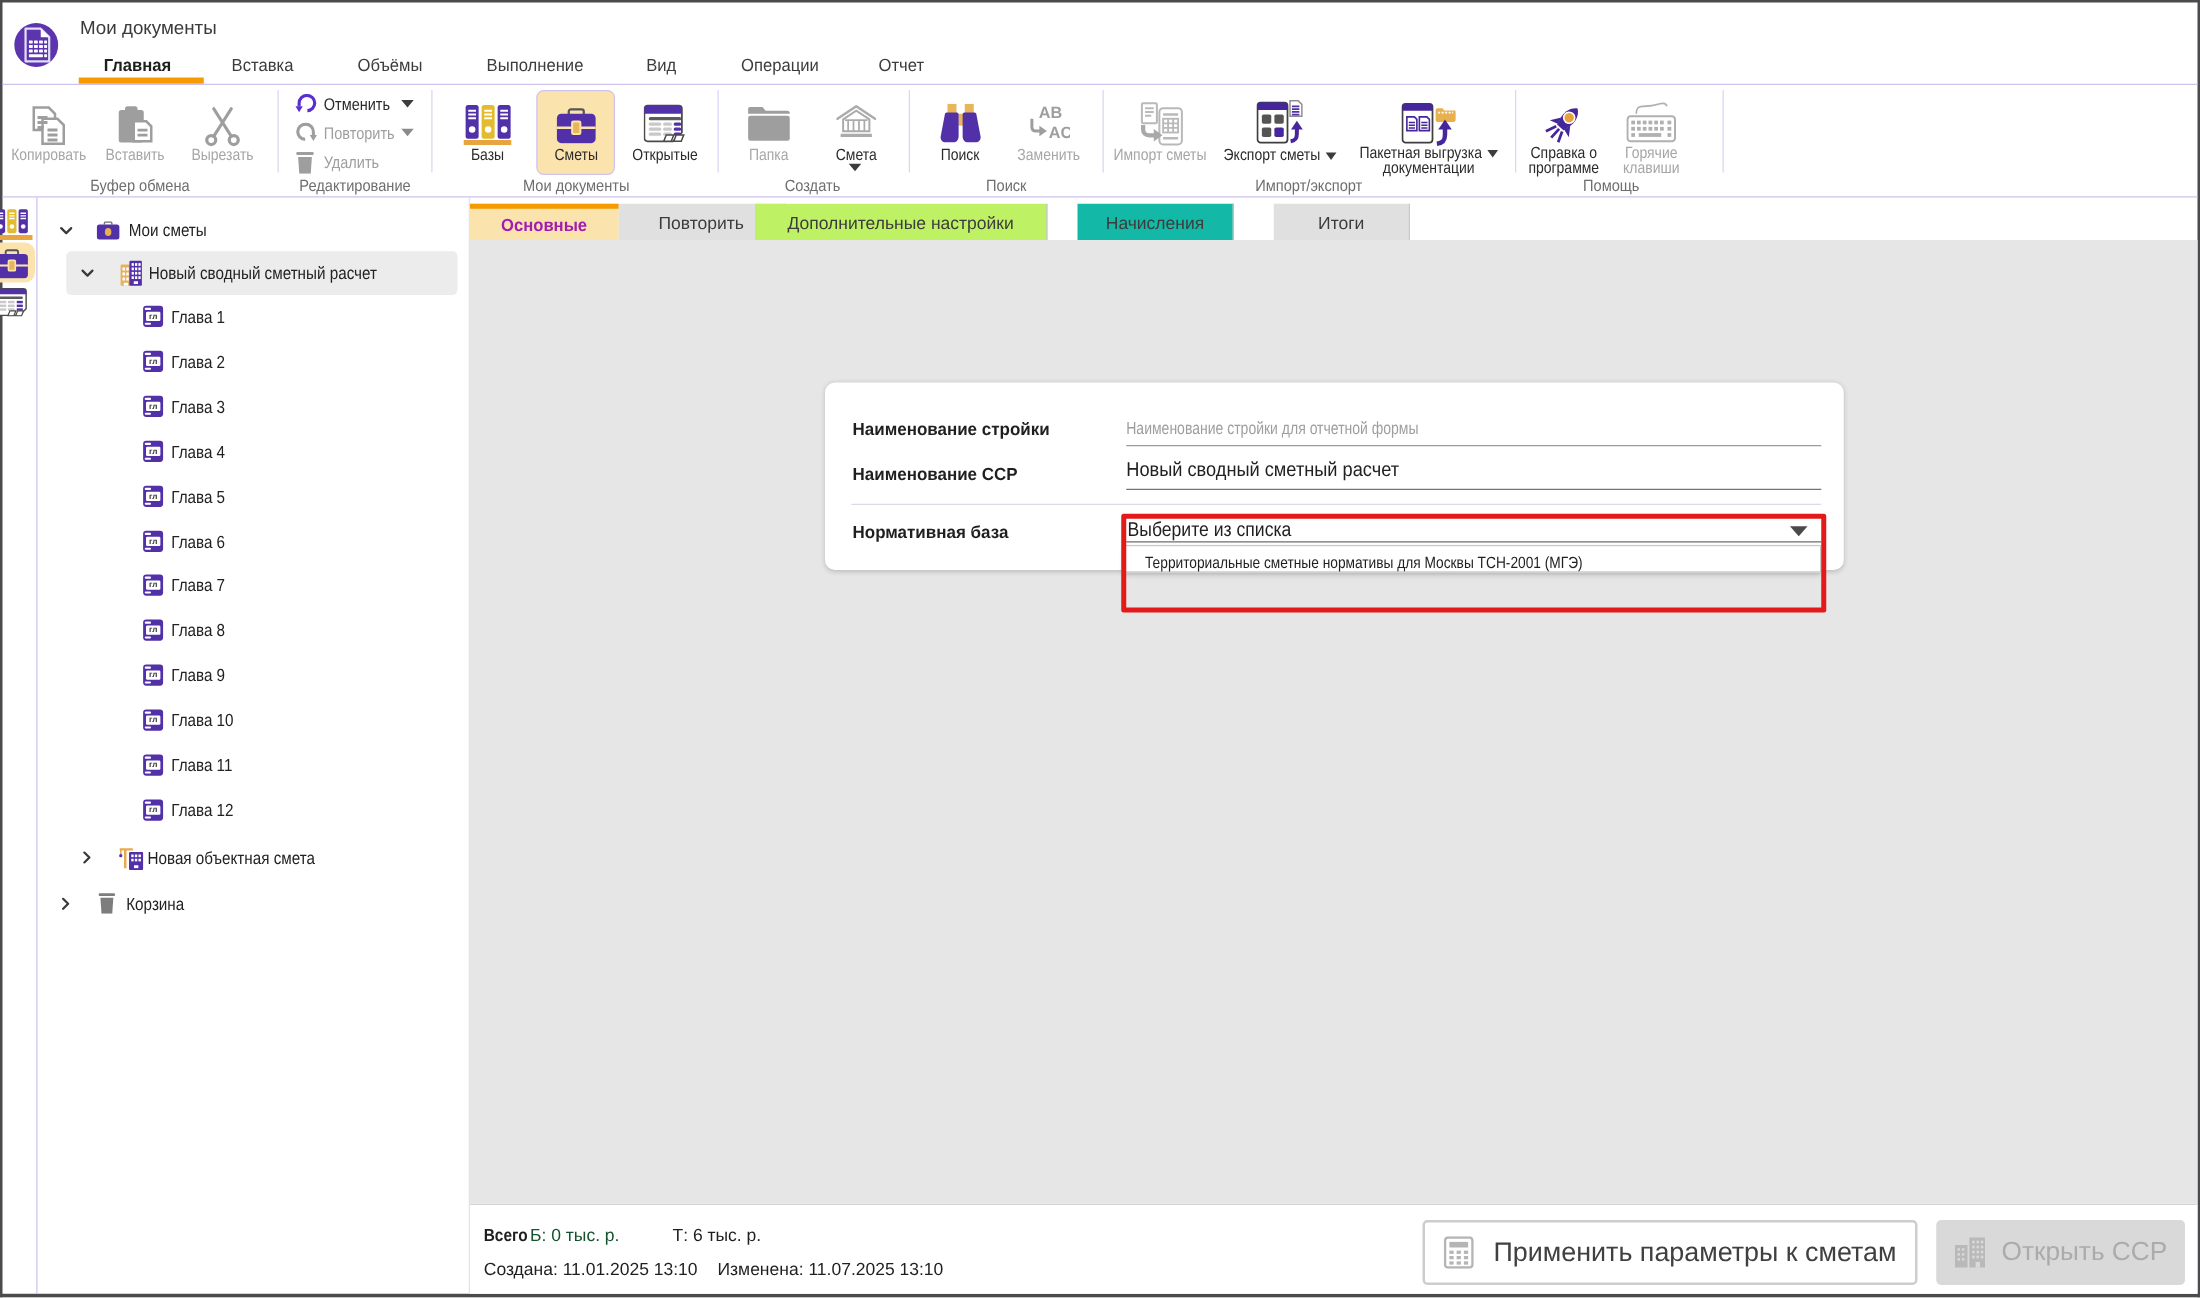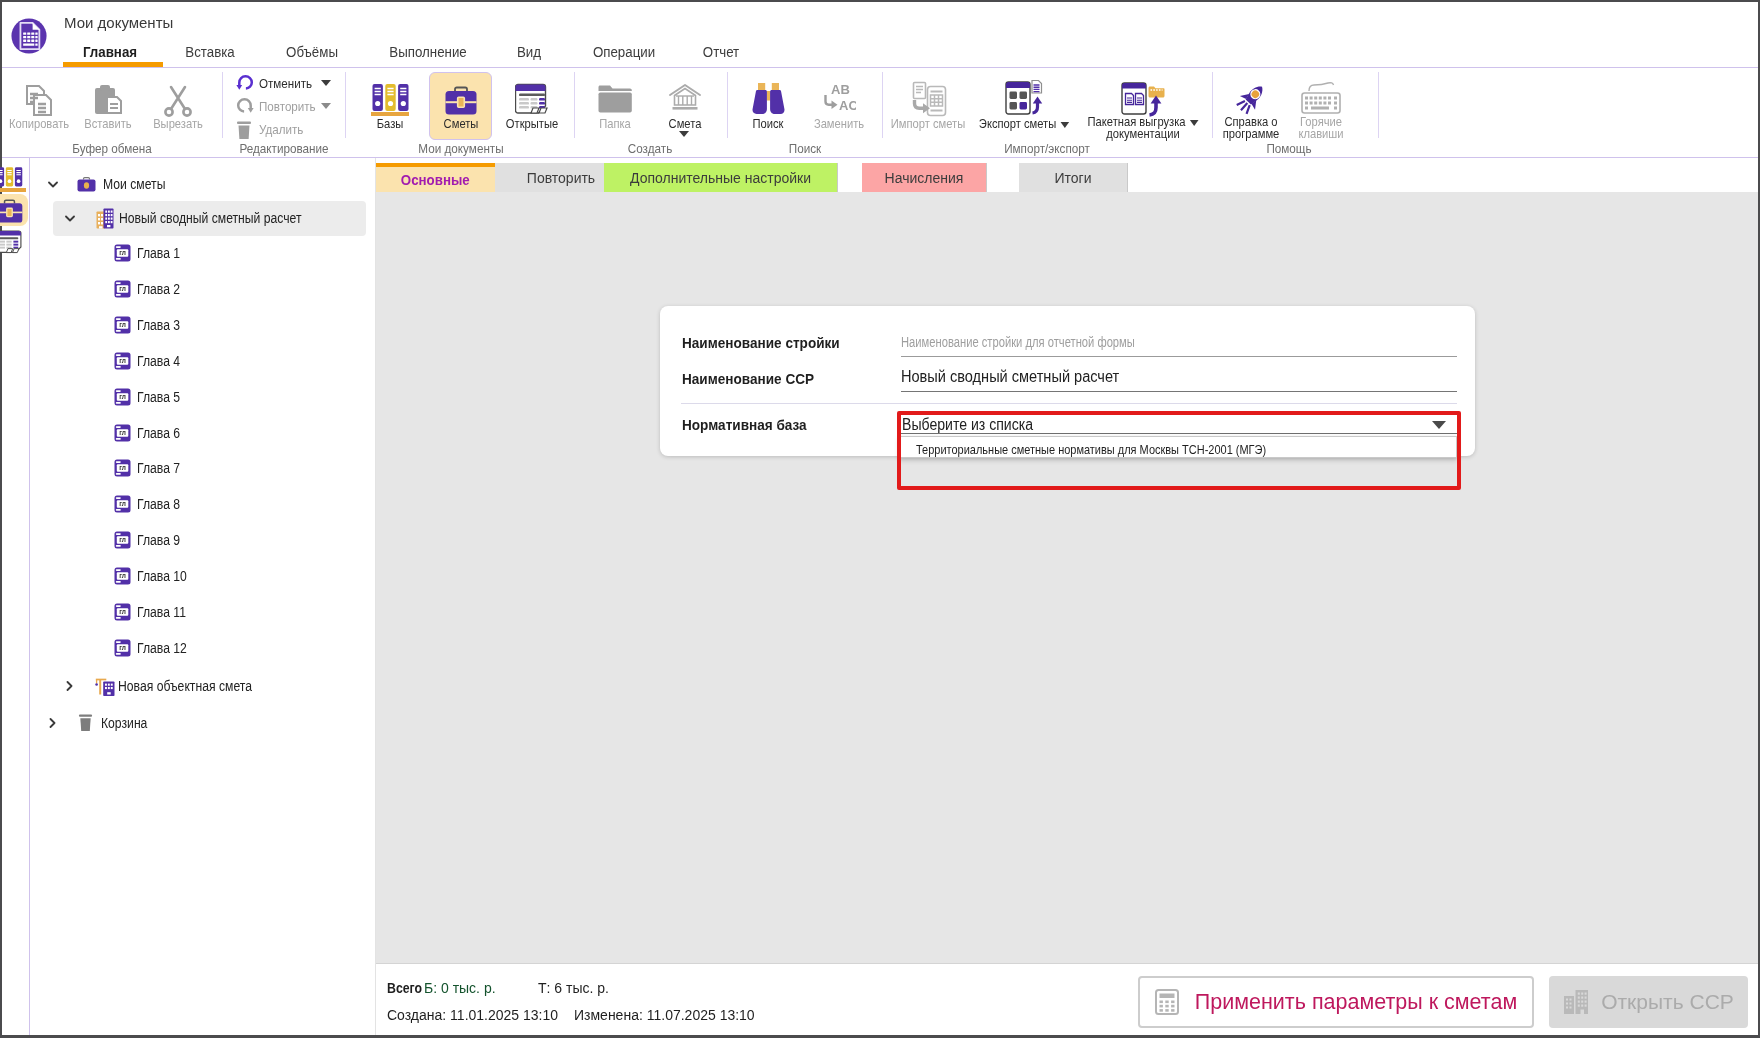--- a/index.html
+++ b/index.html
@@ -484,21 +484,21 @@
 <rect x="1" y="0.5" width="14" height="2.4" rx="1" fill="#7d7d7d"></rect>
 <path d="M2.5 4.5h11L12.6 18H3.4z" fill="#7d7d7d"></path>
 </svg></div>
 <div class="abs tree" style="left:101px;top:715px">Корзина</div>
 <div class="abs" style="left:376px;top:192px;width:1382px;height:771px;background:#e6e6e6"></div>
 <div class="abs ct" style="left:376px;top:163px;width:119px;height:29px;background:#fbe3ae;border-top:4px solid #f59b00;font-size:14px;font-weight:bold;color:#a21caf">
     <span style="transform:scaleX(.95);display:inline-block">Основные</span>
   </div>
 <div class="abs ct" style="left:495px;top:163px;width:133px;height:29px;background:#e0e0e0;border-right:1px solid #c9c9c9;font-size:14px;color:#3c3c3c">Повторить</div>
 <div class="abs ct" style="left:604px;top:163px;width:234px;height:29px;background:#bef264;border-right:1px solid #c9c9c9;font-size:14px;color:#3c3c3c">Дополнительные настройки</div>
-<div class="abs ct" style="left:862px;top:163px;width:125px;height:29px;background:#fca5a5;border-right:1px solid #c9c9c9;font-size:14px;color:#3c3c3c">Начисления</div>
+<div class="abs ct" style="left:862px;top:163px;width:125px;height:29px;background:#14b8a6;border-right:1px solid #c9c9c9;font-size:14px;color:#3c3c3c">Начисления</div>
 <div class="abs ct" style="left:1019px;top:163px;width:109px;height:29px;background:#e0e0e0;border-right:1px solid #c9c9c9;font-size:14px;color:#3c3c3c">Итоги</div>
 <div class="abs" style="left:660px;top:306px;width:815px;height:150px;background:#fff;border-radius:8px;box-shadow:0 1px 4px rgba(0,0,0,0.18)"></div>
 <div class="abs" style="left:682px;top:335px;font-size:14px;font-weight:bold;color:#1f1f1f;transform:scaleX(.97);transform-origin:left center;white-space:nowrap">Наименование стройки</div>
 <div class="abs" style="left:901px;top:334px;font-size:14px;color:#9e9e9e;transform:scaleX(.8);transform-origin:left center;white-space:nowrap">Наименование стройки для отчетной формы</div>
 <div class="abs" style="left:901px;top:356px;width:556px;height:1px;background:#9b9b9b"></div>
 <div class="abs" style="left:682px;top:371px;font-size:14px;font-weight:bold;color:#1f1f1f;transform:scaleX(.97);transform-origin:left center;white-space:nowrap">Наименование ССР</div>
 <div class="abs" style="left:901px;top:368px;font-size:16px;color:#212121;transform:scaleX(.91);transform-origin:left center;white-space:nowrap">Новый сводный сметный расчет</div>
 <div class="abs" style="left:901px;top:391px;width:556px;height:1px;background:#757575"></div>
 <div class="abs" style="left:681px;top:403px;width:776px;height:1px;background:#dcdaea"></div>
 <div class="abs" style="left:682px;top:417px;font-size:14px;font-weight:bold;color:#1f1f1f;transform:scaleX(.97);transform-origin:left center;white-space:nowrap">Нормативная база</div>
@@ -528,21 +528,21 @@
           <rect x="16.1" y="11.5" width="3.4" height="2.6"></rect>
 <rect x="4.5" y="15.8" width="3.4" height="2.6"></rect>
           <rect x="10.3" y="15.8" width="3.4" height="2.6"></rect>
           <rect x="16.1" y="15.8" width="3.4" height="2.6"></rect>
 <rect x="4.5" y="20.1" width="3.4" height="2.6"></rect>
           <rect x="10.3" y="20.1" width="3.4" height="2.6"></rect>
           <rect x="16.1" y="20.1" width="3.4" height="2.6"></rect>
 </g>
       </svg>
     </span>
-    <span style="font-size:21.5px;color:#be185d;white-space:nowrap">Применить параметры к сметам</span>
+    <span style="font-size:21.5px;color:#404040;white-space:nowrap">Применить параметры к сметам</span>
   </div>
 <div class="abs" style="left:1549px;top:976px;width:199px;height:52px;background:#d9d9d9;border-radius:4px;display:flex;align-items:center;justify-content:center">
     <span style="margin-right:12px;display:flex">
       <svg width="26" height="26" viewBox="0 0 26 26">
 <rect x="1" y="7" width="10" height="18" fill="#b9b9b9"></rect>
 <g fill="#d9d9d9">
           <rect x="3" y="9.5" width="2" height="2"></rect>
           <rect x="6.5" y="9.5" width="2" height="2"></rect>
 <rect x="3" y="13.5" width="2" height="2"></rect>
           <rect x="6.5" y="13.5" width="2" height="2"></rect>

